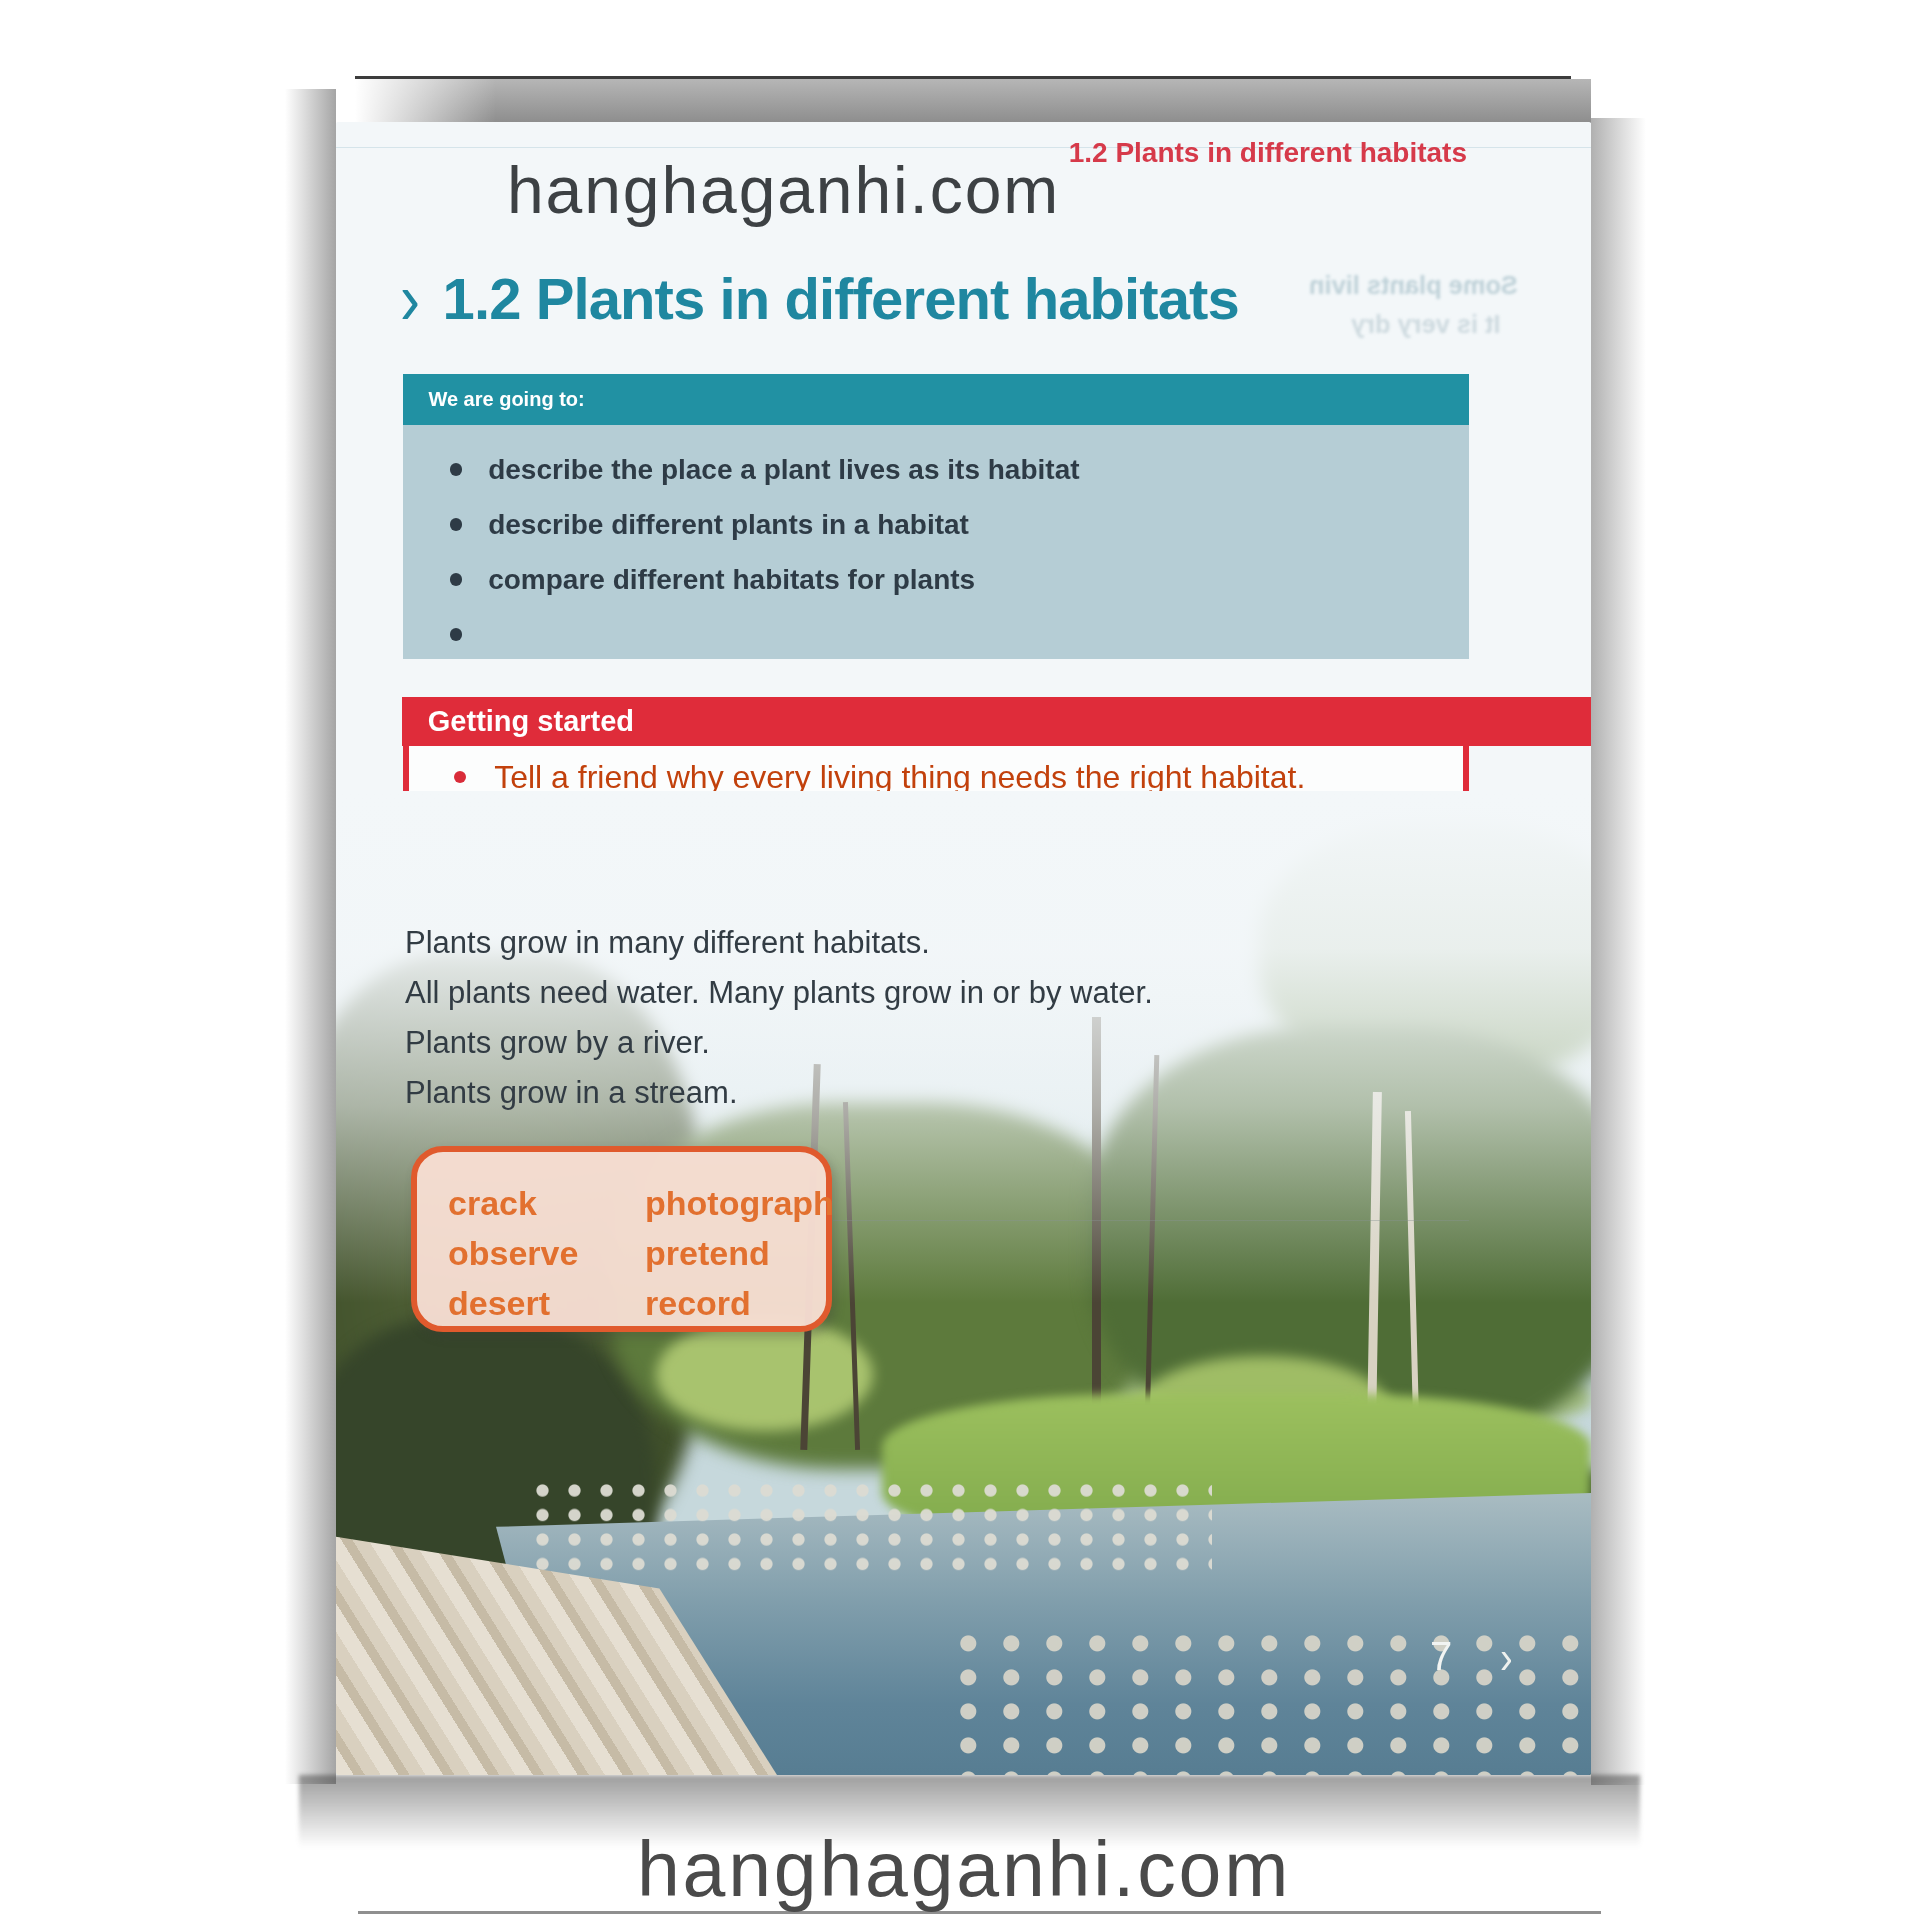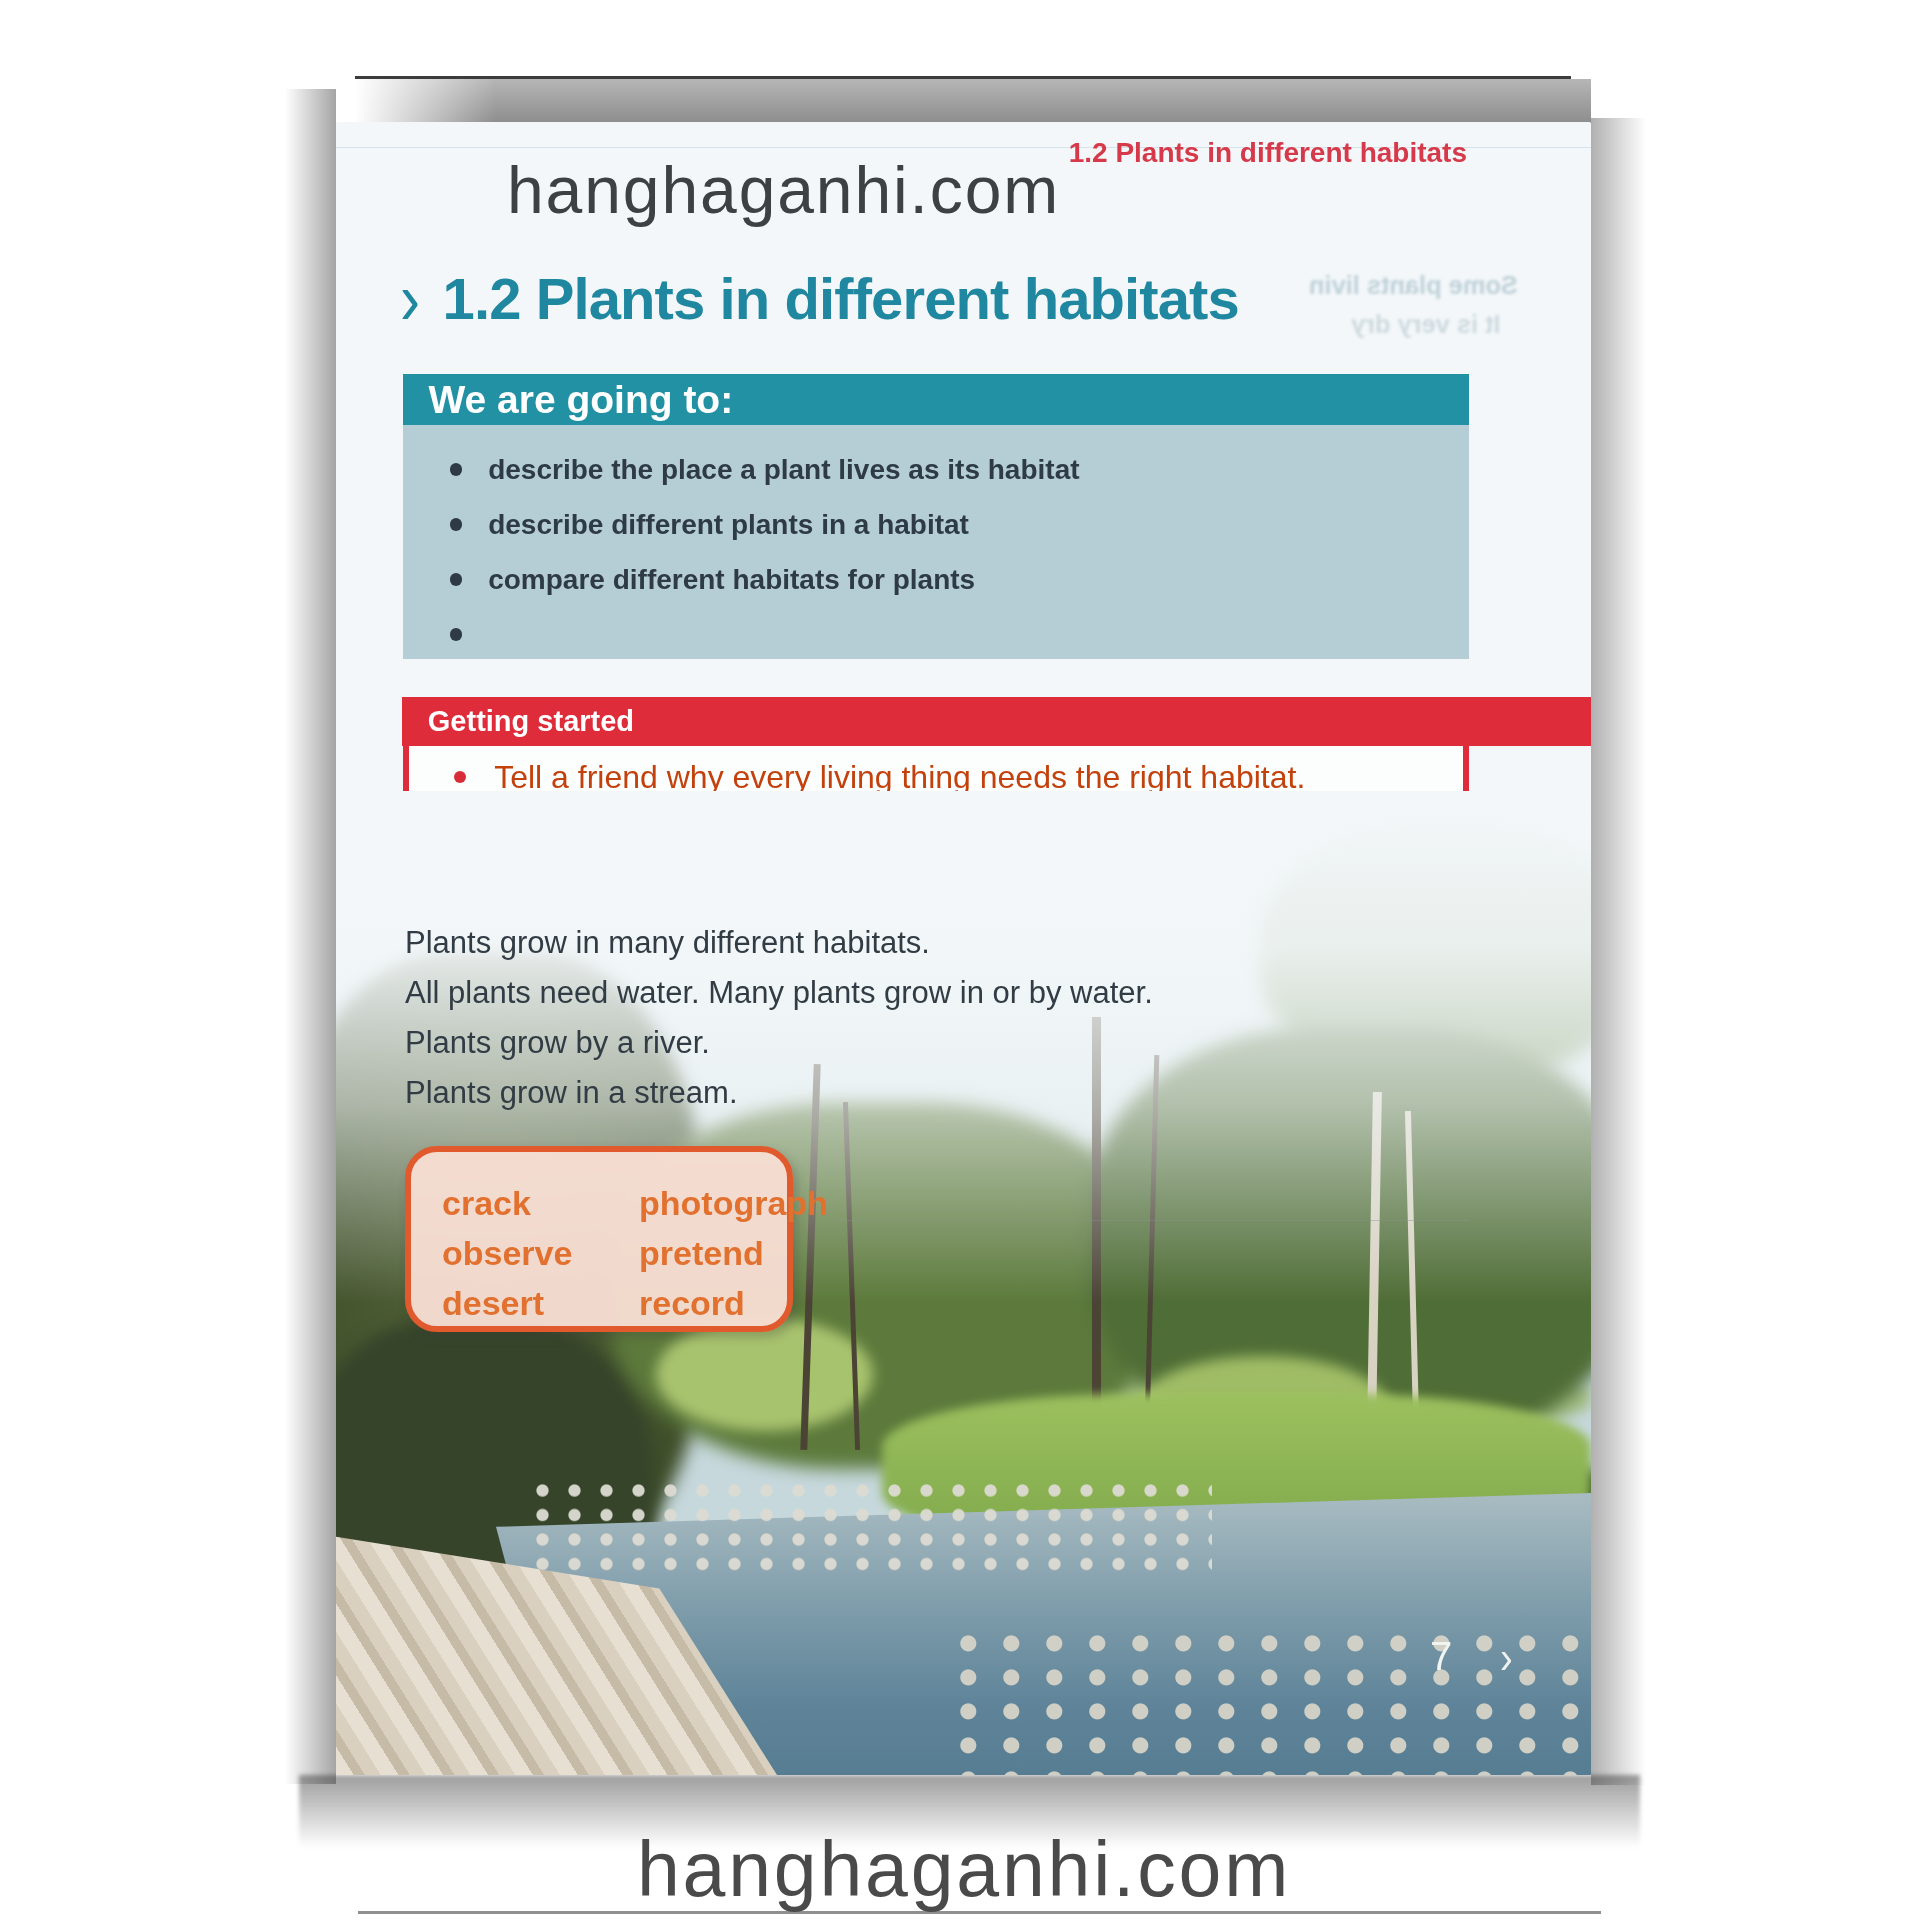--- a/index.html
+++ b/index.html
@@ -33,21 +33,21 @@
   .wm-top{position:absolute;left:171px;top:30px;font-size:66px;font-weight:500;color:#3d4144;letter-spacing:1.9px;}
 
   .title-row{position:absolute;left:64px;top:143px;display:flex;align-items:center;gap:22.6px;
              color:#1f87a0;}
   .title-chevron{font-size:60px;font-weight:400;line-height:1;transform:scaleY(1.25);}
   .page-title{font-size:58px;font-weight:600;letter-spacing:-0.9px;}
 
   
   .obj-box{position:absolute;left:67px;top:252px;width:1066px;}
   .obj-header{height:51px;background:#2191a3;display:flex;align-items:center;padding-left:25.4px;
-              color:#ffffff;font-size:39px;font-weight:700;}
+              color:#ffffff;font-size:20px;font-weight:700;}
   .obj-body{height:234px;background:#b5cdd5;padding-top:17px;box-sizing:border-box;}
   .obj-row{height:55px;display:flex;align-items:center;}
   .obj-dot{width:12.2px;height:12.2px;border-radius:50%;background:#2e3b46;margin-left:47px;margin-right:26px;flex:0 0 auto;}
   .obj-text{font-size:28px;font-weight:600;color:#2e3b46;}
 
   
   .gs-box{position:absolute;left:67px;top:576px;width:1066px;height:179px;box-sizing:border-box;
           border:6.6px solid #df2c3a;background:#fcfdfd;}
   .gs-header{position:absolute;left:-6.6px;top:-6.6px;width:1278px;height:49px;background:#df2c3a;
              display:flex;align-items:center;padding-left:25.4px;box-sizing:border-box;
@@ -106,21 +106,21 @@
   .ph-weir{left:0;top:725px;width:490px;height:259px;
       background:repeating-linear-gradient(58deg,#e6dfd2 0 15px,#c6bba6 15px 24.5px,#d9d0bf 24.5px 38px);
       clip-path:polygon(0 8%,66% 28%,90% 100%,0 100%);}
   .ph-wire{left:497px;top:429px;width:636px;height:0;border-top:0.9px solid rgba(100,112,112,0.4);}
   .ph-fade{inset:0;background:linear-gradient(180deg,rgba(243,247,249,1) 0%,rgba(243,247,249,0.92) 16%,
            rgba(243,247,249,0.6) 32%,rgba(243,247,249,0) 52%);}
   .ph-pagenum{left:1094px;top:843px;font-size:40px;font-weight:500;color:#f2f4f2;}
   .ph-next{left:1164px;top:846px;font-size:38px;font-weight:400;color:#eef1ee;transform:scaleY(1.2);}
 
   
-  .word-box{position:absolute;left:69px;top:1024px;width:388px;height:186px;box-sizing:border-box;
+  .word-box{position:absolute;left:75px;top:1024px;width:421px;height:186px;box-sizing:border-box;
             background:rgba(247,222,210,0.96);border:6.6px solid #e05a2d;border-radius:32px;z-index:6;
             box-shadow:3.8px 5.6px 9.4px rgba(60,60,60,0.25);}
   .wb-col{position:absolute;top:26px;display:flex;flex-direction:column;}
   .wb-col1{left:31px;}
   .wb-col2{left:228px;}
   .wb-word{height:50px;line-height:50px;font-size:34px;font-weight:700;color:#e2702f;}
 </style>
 </head>
 <body>
 

